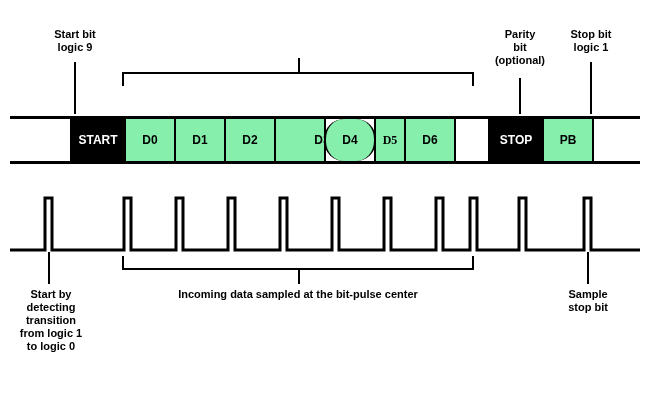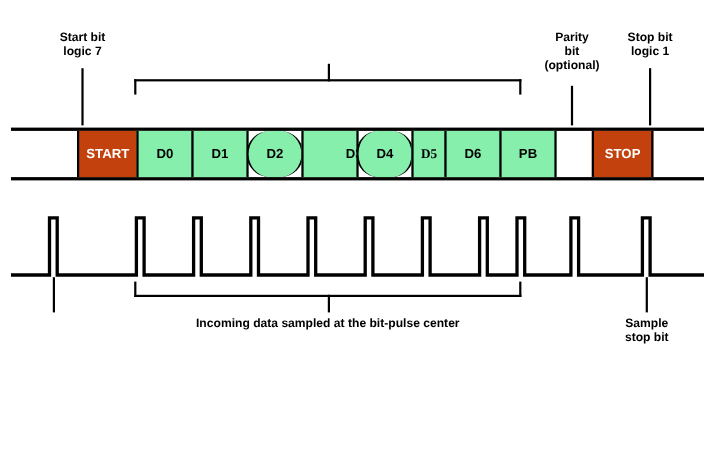--- a/index.html
+++ b/index.html
@@ -53,21 +53,21 @@
     background: #86efac;
     height: 42px;
     align-self: center;
   }
   .cell.gap {
     border: none;
     background: transparent;
     margin-left: 0;
   }
   .cell.shaded {
-    background: #c2410c;
+    background: #000000;
     color: #ffffff;
     margin-left: 32px;
   }
   
   .bracket {
     position: absolute;
     border-left: 2px solid #000000;
     border-right: 2px solid #000000;
     border-top: 2px solid #000000;
     box-sizing: border-box;
@@ -89,21 +89,21 @@
     width: 650px;
     height: 80px;
   }
 </style>
 </head>
 <body>
 
 <div id="stage">
 
   <div class="lbl" style="left:32px; top:28px; width:86px;">Start bit
-logic 7</div>
+logic 9</div>
 
 
   <div class="lbl" style="left:488px; top:28px; width:64px;">Parity
 bit
 (optional)</div>
 
   <div class="lbl" style="left:548px; top:28px; width:86px;">Stop bit
 logic 1</div>
 
   <div class="bracket" style="left:122px; top:72px; width:352px; height:14px;"></div>
@@ -111,27 +111,27 @@
 
   <div class="tick" style="left:74px; top:62px; height:52px;"></div>
   <div class="tick" style="left:519px; top:78px; height:36px;"></div>
   <div class="tick" style="left:590px; top:62px; height:52px;"></div>
 
   <div id="frame-bar">
     <div class="cell gap" style="width:28px;"></div>
     <div class="cell shaded" style="width:56px;">START</div>
     <div class="cell" style="width:52px;">D0</div>
     <div class="cell" style="width:52px;">D1</div>
-    <div class="cell" style="width:52px;border-radius:21px;">D2</div>
+    <div class="cell" style="width:52px;">D2</div>
     <div class="cell" style="width:52px;padding-left:44px;">D3</div>
     <div class="cell" style="width:52px;border-radius:20px;">D4</div>
     <div class="cell" style="width:32px;font-family:Liberation Serif, serif;">D5</div>
     <div class="cell" style="width:52px;">D6</div>
+    <div class="cell shaded" style="width:56px;">STOP</div>
     <div class="cell" style="width:52px;">PB</div>
-    <div class="cell shaded" style="width:56px;">STOP</div>
     <div class="cell gap" style="width:18px;"></div>
   </div>
 
   <svg id="waveform" viewBox="0 0 650 80" preserveAspectRatio="none">
 
     <path fill="none" stroke="#000000" stroke-width="3" d="M 10,70
              L 45,70 L 45,18 L 52,18 L 52,70
              L 124,70 L 124,18 L 131,18 L 131,70
              L 176,70 L 176,18 L 183,18 L 183,70
              L 228,70 L 228,18 L 235,18 L 235,70
@@ -144,19 +144,24 @@
              L 584,70 L 584,18 L 591,18 L 591,70
              L 640,70"></path>
   </svg>
 
   <div class="bracket down" style="left:122px; top:256px; width:352px; height:14px;"></div>
   <div class="tick" style="left:298px; top:268px; height:16px;"></div>
 
   <div class="tick" style="left:48px; top:252px; height:32px;"></div>
   <div class="tick" style="left:587px; top:252px; height:32px;"></div>
 
+  <div class="lbl" style="left:6px; top:288px; width:90px;">Start by
+detecting
+transition
+from logic 1
+to logic 0</div>
 
   <div class="lbl" style="left:545px; top:288px; width:86px;">Sample
 stop bit</div>
 
   <div class="lbl" style="left:148px; top:288px; width:300px;">Incoming data sampled at the bit-pulse center</div>
 
 </div>
 
 </body></html>

